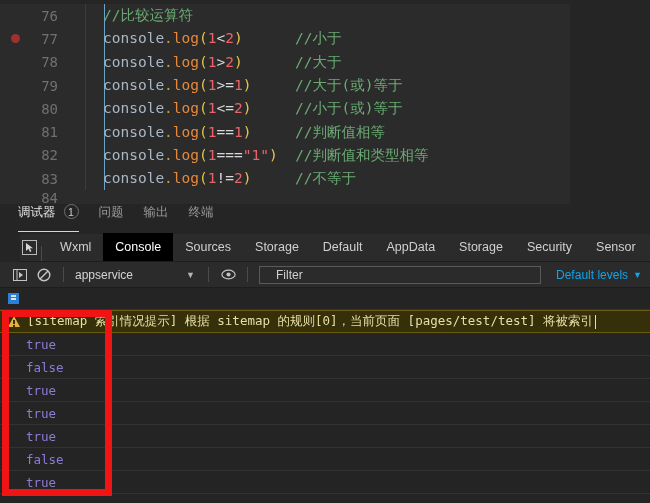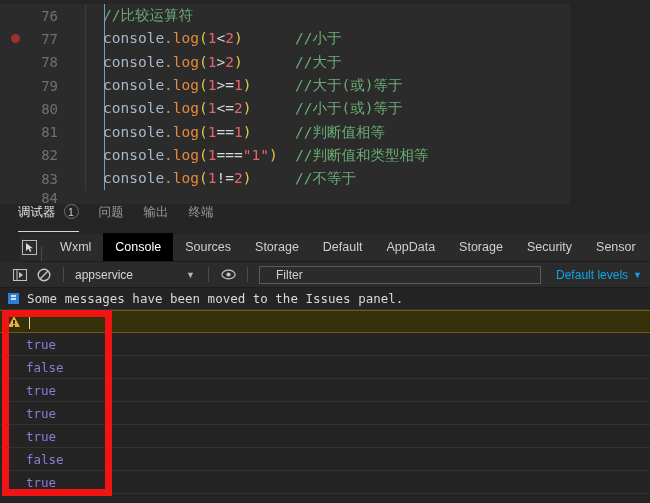--- a/index.html
+++ b/index.html
@@ -369,24 +369,24 @@
     </div>
     <div class="levels">
       <span>Default levels</span>
       <span class="caret">▼</span>
     </div>
   </div>
 
   <div class="console-body">
     <div class="msg-info">
       <span class="info-glyph"></span>
-      <span class="msg-info-text">Some messages have been moved to the Issues panel.</span>
     </div>
     <div class="msg-warn">
       <span class="warn-glyph"></span>
+      <span class="msg-warn-text">[sitemap 索引情况提示] 根据 sitemap 的规则[0]，当前页面 [pages/test/test] 将被索引</span>
       <span class="warn-caret"></span>
     </div>
     <div id="console-values">
         <div class="msg-val">true</div>
         <div class="msg-val">false</div>
         <div class="msg-val">true</div>
         <div class="msg-val">true</div>
         <div class="msg-val">true</div>
         <div class="msg-val">false</div>
         <div class="msg-val">true</div>

